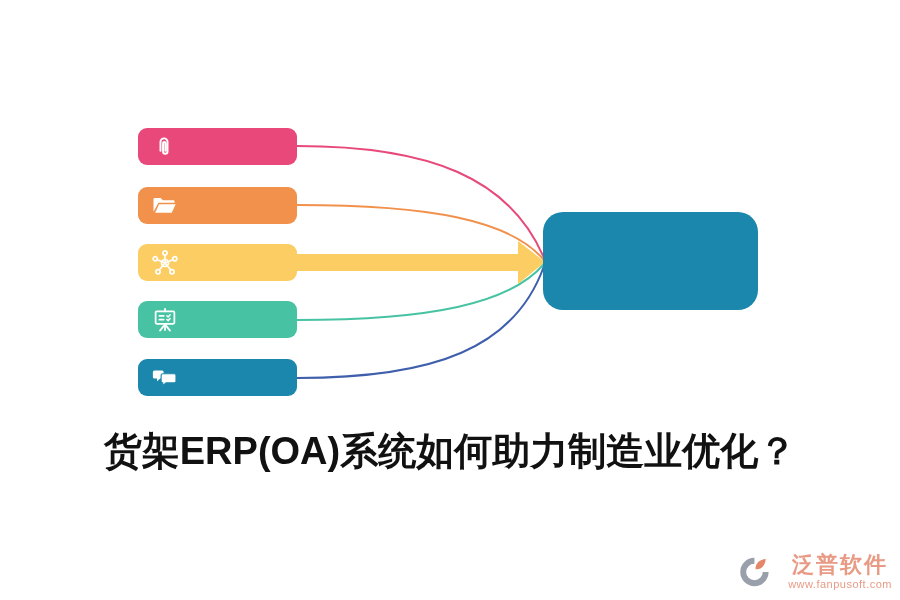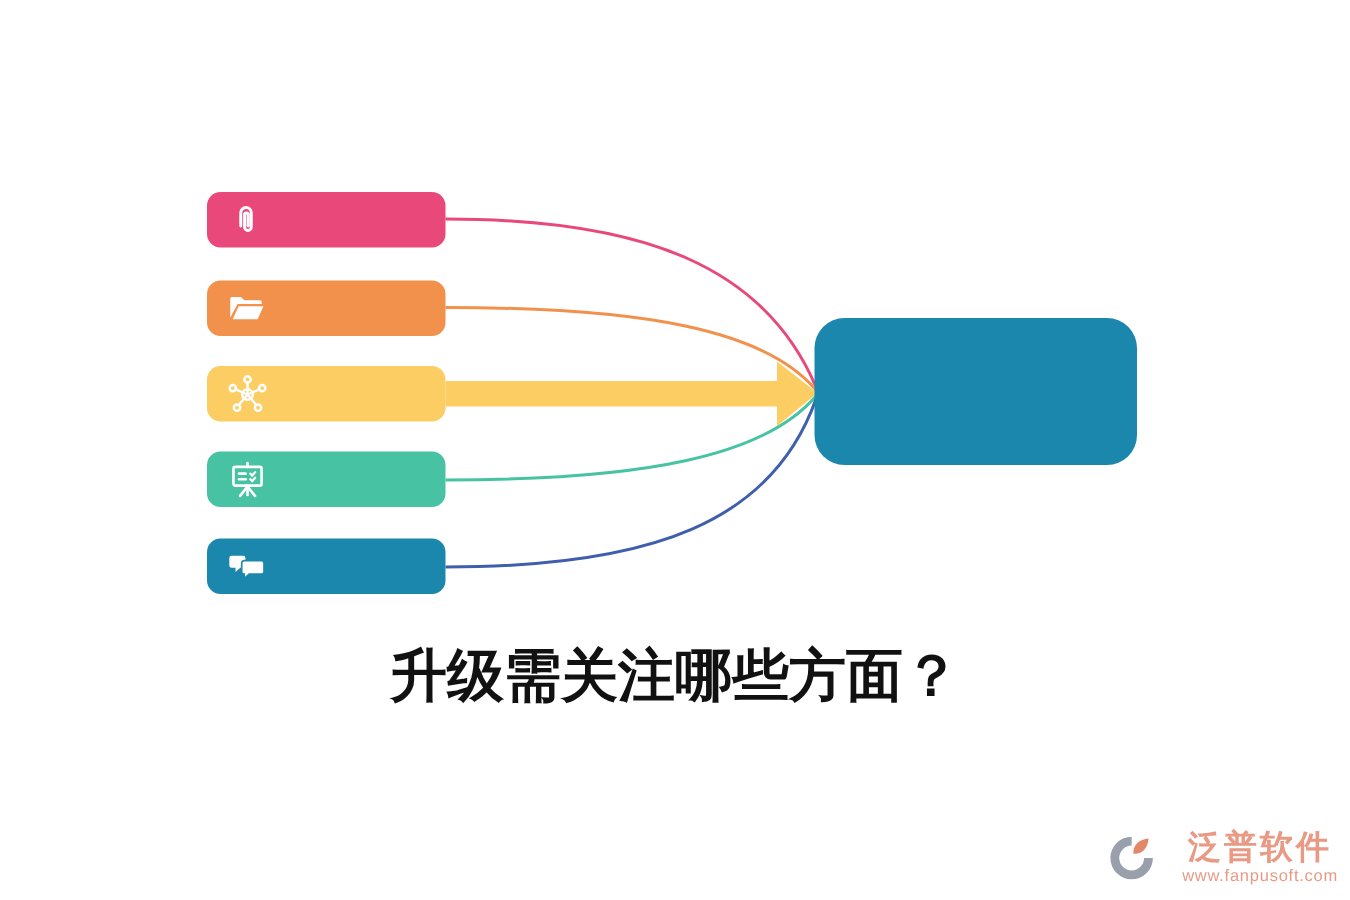--- a/index.html
+++ b/index.html
@@ -99,21 +99,21 @@
 
   <div class="bar" style="top: 359px; background: rgb(27, 135, 172);">
     <svg width="30" height="30" viewBox="0 0 24 24">
       <path d="M3.5 6h6.2a1.2 1.2 0 0 1 1.2 1.2v4a1.2 1.2 0 0 1-1.2 1.2H8.2L5.6 14.6v-2.2H3.5a1.2 1.2 0 0 1-1.2-1.2v-4A1.2 1.2 0 0 1 3.5 6z" fill="#ffffff"></path>
       <path d="M10.2 8.6h9.3a1.3 1.3 0 0 1 1.3 1.3v4.6a1.3 1.3 0 0 1-1.3 1.3h-6.6l-2.7 2.4v-2.4h-0a1.3 1.3 0 0 1-1.3-1.3V9.9a1.3 1.3 0 0 1 1.3-1.3z" fill="#ffffff" stroke-bind="" stroke="none" style="paint-order:stroke"></path>
       <path d="M10.2 8.6h9.3a1.3 1.3 0 0 1 1.3 1.3v4.6a1.3 1.3 0 0 1-1.3 1.3h-6.6l-2.7 2.4v-2.4a1.3 1.3 0 0 1-1.3-1.3V9.9a1.3 1.3 0 0 1 1.3-1.3z" fill="#ffffff" stroke="#1b87ac" stroke-width="0.9"></path>
     </svg>
   </div>
 
   <div class="title">
-    <div class="line">升级需关注哪些方面？</div>
+    <div class="line">货架ERP(OA)系统如何助力制造业优化？</div>
   </div>
 
   <div class="watermark">
     <svg width="34" height="34" viewBox="0 0 30 30">
       <path d="M14.5 2.5a12.5 12.5 0 1 0 12.5 12.5h-5.2a7.3 7.3 0 1 1-7.3-7.3z" fill="#99a0ab"></path>
       <path d="M15.5 12.5c-.3-5 3.5-8.6 9-8.9-.7 6-3.8 9.3-9 8.9z" fill="#e48668"></path>
     </svg>
     <div class="wm-text">
       <div class="wm-brand" style="color: rgb(232, 154, 133);">泛普软件</div>
       <div class="wm-url" style="color: rgb(232, 154, 133);">www.fanpusoft.com</div>

